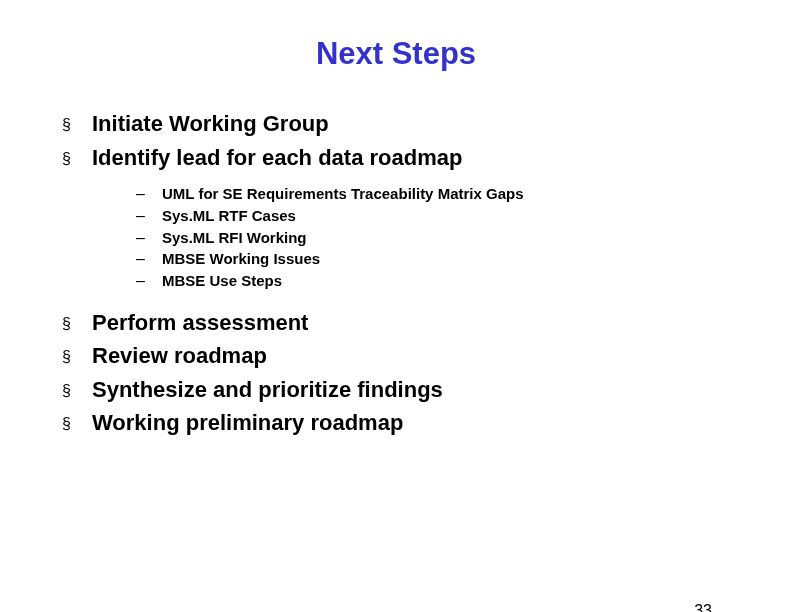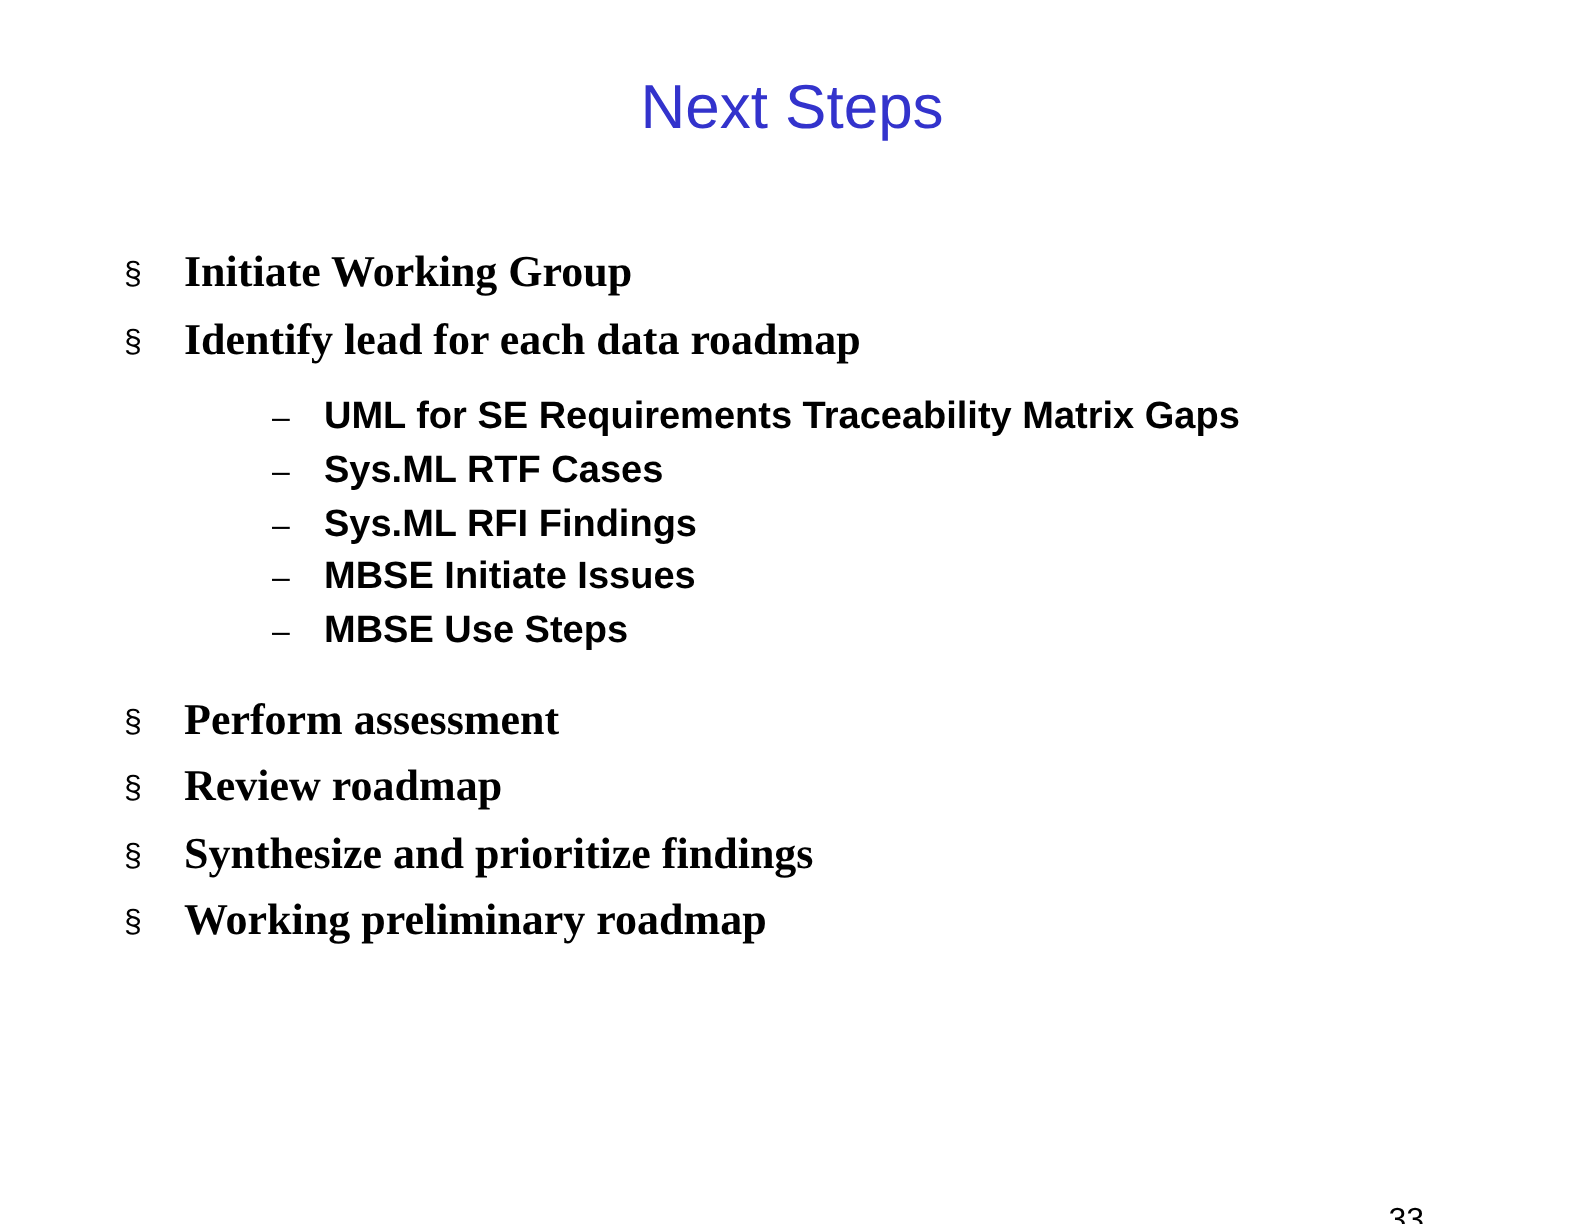--- a/index.html
+++ b/index.html
@@ -14,25 +14,25 @@
     overflow: hidden;
   }
   .slide {
     width: 792px;
     height: 612px;
     position: relative;
     box-sizing: border-box;
   }
   .title {
     text-align: center;
-    font-weight: normal;
+    font-weight: bold;
     font-size: 31px;
     color: #3333cc;
     margin-top: 36px;
-    margin-bottom: 50px;
+    margin-bottom: 38px;
   }
   .content {
     margin-left: 62px;
   }
   ul.top {
     list-style: none;
     padding: 0;
     margin: 0;
   }
   ul.top > li {
@@ -45,21 +45,20 @@
     flex-shrink: 0;
     font-size: 16px;
     line-height: 1;
     position: relative;
     top: -1px;
   }
   ul.top > li .text {
     font-size: 22px;
     font-weight: bold;
     line-height: 1.25;
-    font-family: Liberation Serif, serif;
   }
   
   .sublist-wrapper {
     margin-top: 14px;
     margin-bottom: 18px;
     margin-left: 74px;
   }
   ul.sub {
     list-style: none;
     padding: 0;
@@ -69,21 +68,21 @@
     display: flex;
     align-items: baseline;
     margin-bottom: 3px;
   }
   ul.sub > li .dash {
     width: 26px;
     font-size: 16px;
     flex-shrink: 0;
   }
   ul.sub > li .subtext {
-    font-size: 19px;
+    font-size: 15px;
     font-weight: bold;
     line-height: 1.25;
   }
   .page-number {
     position: absolute;
     bottom: 28px;
     right: 80px;
     font-size: 16px;
     color: #000000;
   }
@@ -113,25 +112,25 @@
         <li>
           <span class="dash">–</span>
           <span class="subtext">UML for SE Requirements Traceability Matrix Gaps</span>
         </li>
         <li>
           <span class="dash">–</span>
           <span class="subtext">Sys.ML RTF Cases</span>
         </li>
         <li>
           <span class="dash">–</span>
-          <span class="subtext">Sys.ML RFI Findings</span>
+          <span class="subtext">Sys.ML RFI Working</span>
         </li>
         <li>
           <span class="dash">–</span>
-          <span class="subtext">MBSE Initiate Issues</span>
+          <span class="subtext">MBSE Working Issues</span>
         </li>
         <li>
           <span class="dash">–</span>
           <span class="subtext">MBSE Use Steps</span>
         </li>
       </ul>
     </div>
 
     <ul class="top">
       <li>

